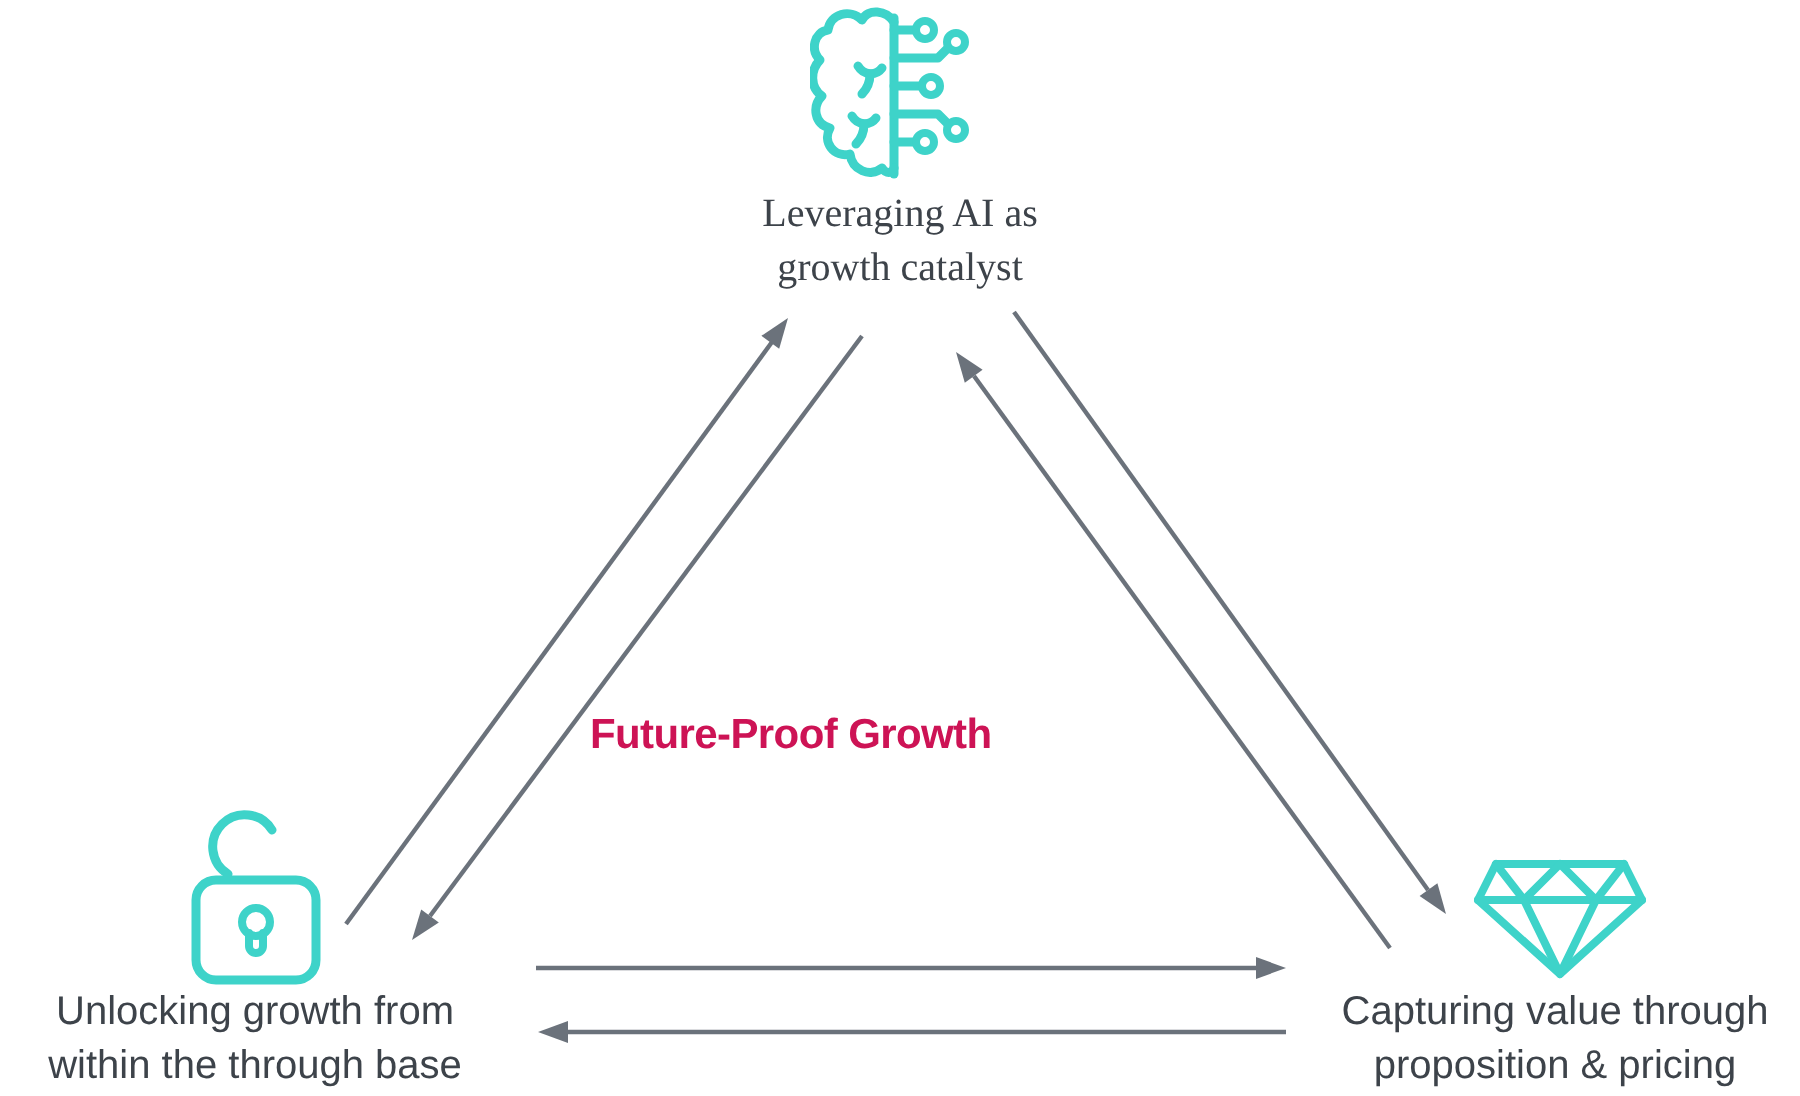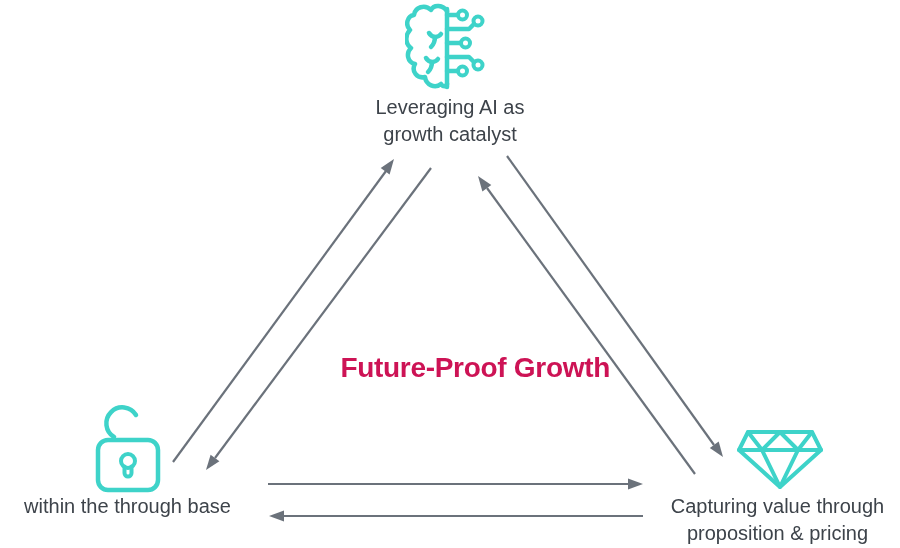--- a/index.html
+++ b/index.html
@@ -22,23 +22,23 @@
     position:absolute;
     text-align:center;
     color:var(--label);
     font-size:20px;
     line-height:27px;
     letter-spacing:0;
   }
   .center-title{
     position:absolute;
     left:295px;top:352px;width:315px;
-    text-align:right;
+    text-align:left;
     color:var(--pink);
-    font-size:28px;
+    font-size:21px;
     font-weight:bold;
     letter-spacing:-0.3px;
     line-height:32px;
   }
   svg{display:block;}
   .arrow-layer{position:absolute;left:0;top:0;}
   .arrow-line{stroke:var(--arrow);stroke-width:2.2;fill:none;}
   .arrow-head{fill:var(--arrow);stroke:none;}
   .teal-stroke{stroke:var(--teal);fill:none;}
 </style>
@@ -109,41 +109,42 @@
       </g>
       <g class="teal-stroke" style="stroke-width:4;">
         <circle cx="57.5" cy="12" r="4.5"></circle>
         <circle cx="73" cy="18" r="4.5"></circle>
         <circle cx="60.5" cy="40" r="4.5"></circle>
         <circle cx="73" cy="62" r="4.5"></circle>
         <circle cx="57.5" cy="68" r="4.5"></circle>
       </g>
     </svg>
   </div>
-  <div class="node-label" style="left:320px;top:94px;width:260px;">
+  <div class="node-label" style="left:320px;top:94px;width:260px;font-family:Liberation Serif, serif;">
     <div>Leveraging AI as</div>
     <div>growth catalyst</div>
   </div>
 
   <div class="abs" style="left:90px;top:398px;">
     <svg width="78" height="96" viewBox="0 0 78 96">
       <g class="teal-stroke" style="stroke-width:4.5;stroke-linecap:round;stroke-linejoin:round;">
 
         <path d="M24,39 A16,16 0 1 1 46,17"></path>
 
         <rect x="8" y="42" width="60" height="50" rx="10"></rect>
       </g>
       <g class="teal-stroke" style="stroke-width:4;stroke-linecap:round;stroke-linejoin:round;">
 
         <circle cx="38" cy="63" r="7"></circle>
         <path d="M34.5,68.5 v6.5 a3.5,3.5 0 0 0 7,0 v-6.5"></path>
       </g>
     </svg>
   </div>
   <div class="node-label" style="left:0px;top:493px;width:255px;">
+    <div>Unlocking growth from</div>
     <div>within the through base</div>
   </div>
 
   <div class="abs" style="left:735px;top:425px;">
     <svg width="90" height="70" viewBox="0 0 90 70">
       <g class="teal-stroke" style="stroke-width:4;stroke-linecap:round;stroke-linejoin:round;">
         <path d="M13,7 L77,7 L86,25 L45,62 L4,25 Z"></path>
         <path d="M4,25 H86"></path>
         <path d="M13,7 L27,25 L45,7 L63,25 L77,7"></path>
         <path d="M27,25 L45,62 L63,25"></path>

